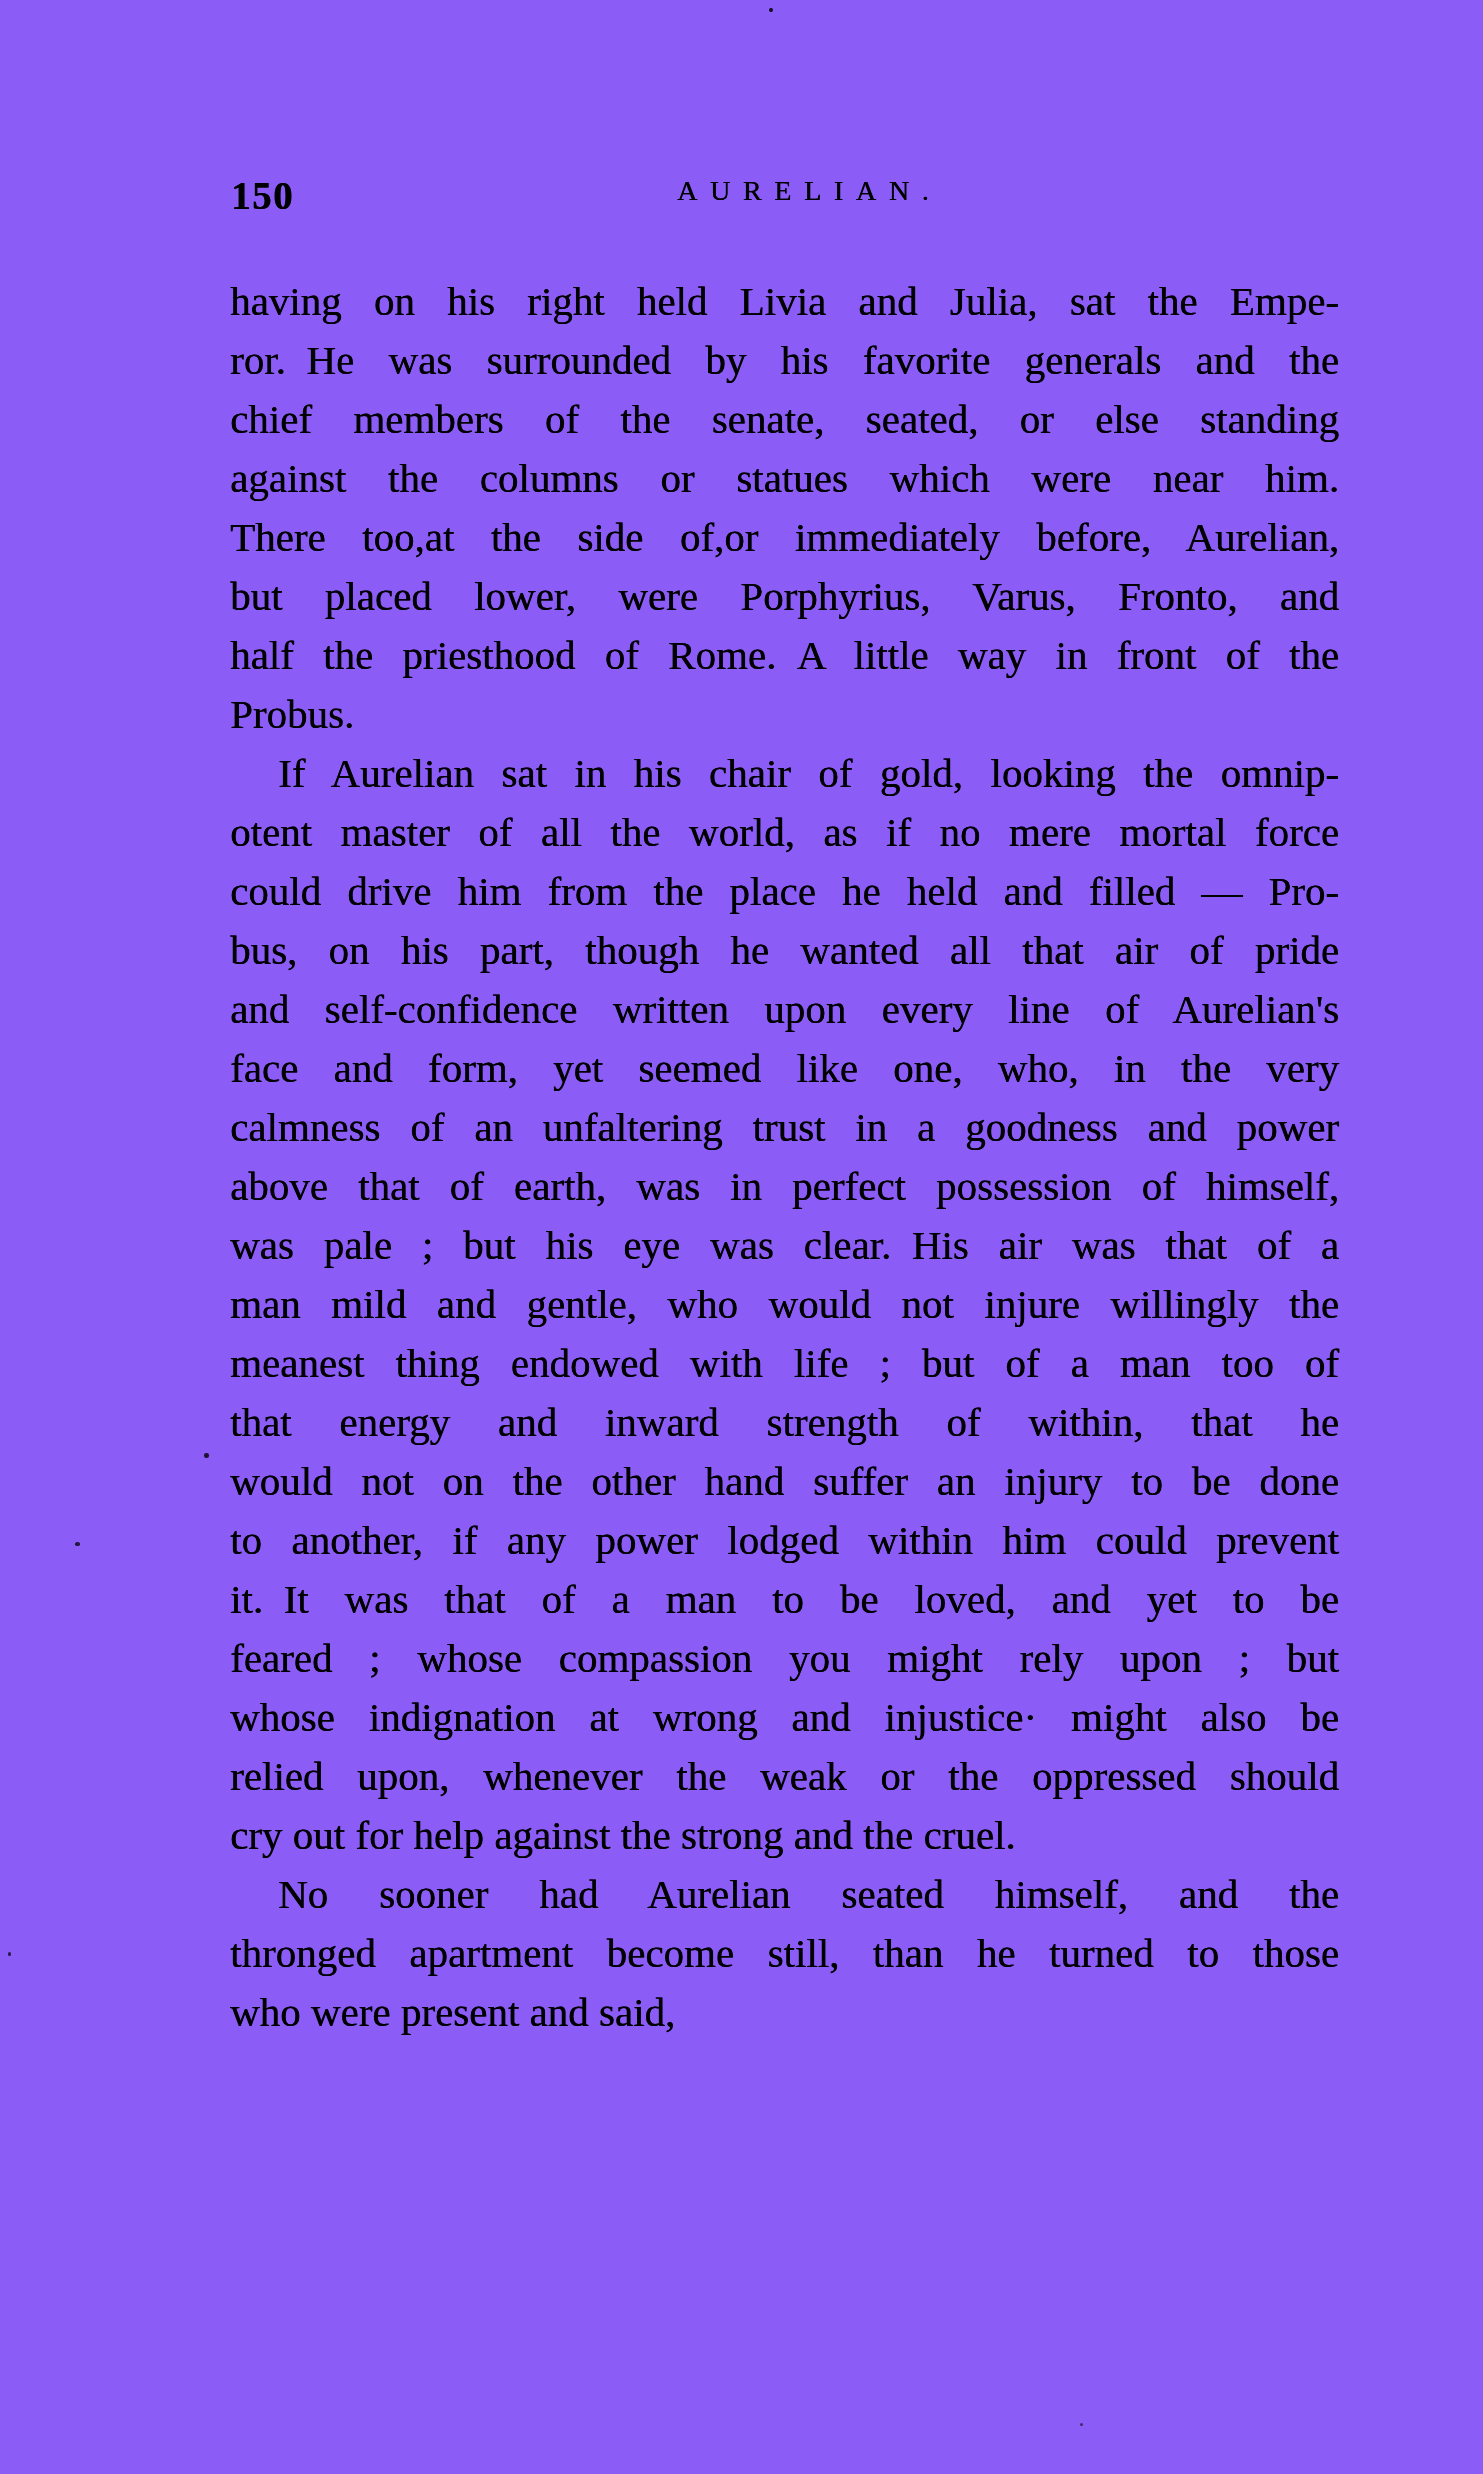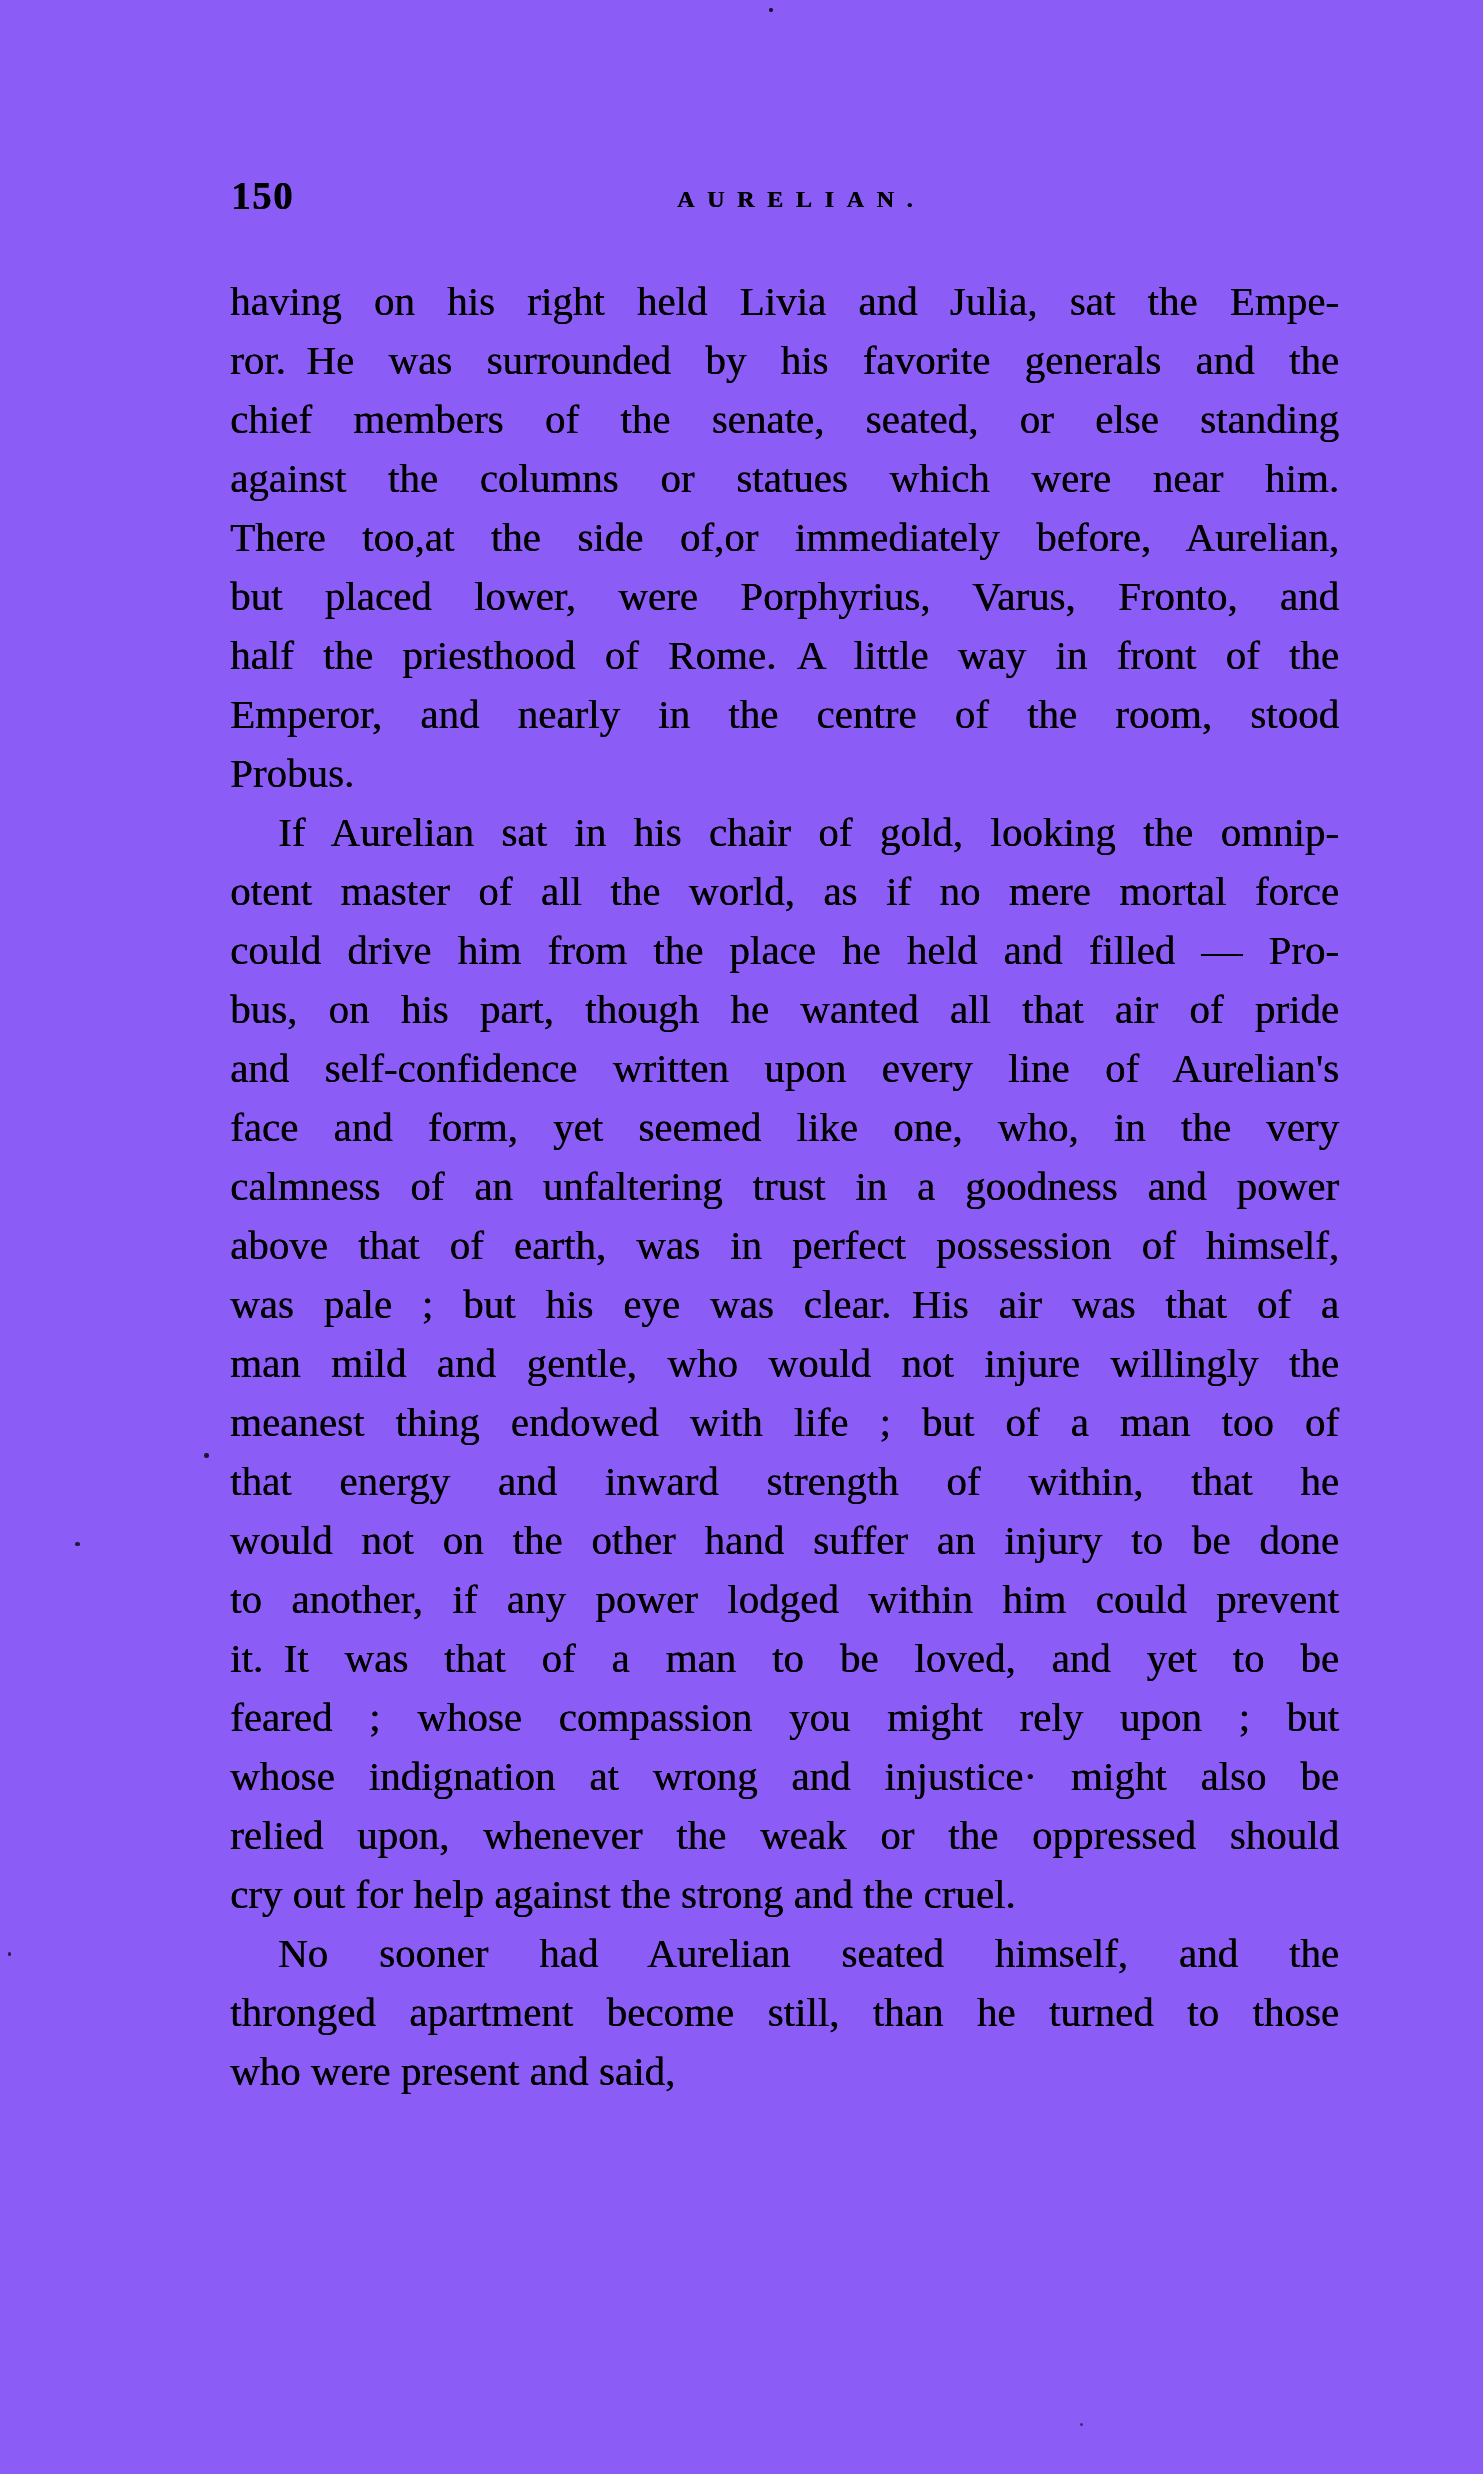--- a/index.html
+++ b/index.html
@@ -12,22 +12,22 @@
     overflow:hidden;
     text-shadow:0.4px 0.2px 0 currentColor; 
   }
   .running-header { position:absolute; top:0; left:0; width:100%; height:246px; }
   .page-number {
     position:absolute; left:231px; top:176px;
     font-size:39px; line-height:39px; font-weight:bold;
     letter-spacing:1.5px;
   }
   .running-head {
-    position:absolute; left:677px; top:183px;
-    font-size:24px; line-height:33px; font-weight:bold;
+    position:absolute; left:677px; top:174px;
+    font-size:28px; line-height:33px; font-weight:normal;
     letter-spacing:12.7px; white-space:nowrap;
   }
   .text-block {
     position:absolute; left:230px; top:272px; width:1109px;
   }
   .line {
     height:59px; line-height:59px;
     font-size:41px;
     text-align:justify;
     text-align-last:justify;
@@ -53,21 +53,20 @@
   </div>
 
   <div class="text-block">
       <div class="line">having on his right held Livia and Julia, sat the Empe-</div>
       <div class="line">ror. He was surrounded by his favorite generals and the</div>
       <div class="line">chief members of the senate, seated, or else standing</div>
       <div class="line">against the columns or statues which were near him.</div>
       <div class="line">There too,at the side of,or immediately before, Aurelian,</div>
       <div class="line">but placed lower, were Porphyrius, Varus, Fronto, and</div>
       <div class="line">half the priesthood of Rome. A little way in front of the</div>
-      <div class="line">Emperor, and nearly in the centre of the room, stood</div>
       <div class="line last">Probus.</div>
       <div class="line indent">If Aurelian sat in his chair of gold, looking the omnip-</div>
       <div class="line">otent master of all the world, as if no mere mortal force</div>
       <div class="line">could drive him from the place he held and filled — Pro-</div>
       <div class="line">bus, on his part, though he wanted all that air of pride</div>
       <div class="line">and self-confidence written upon every line of Aurelian's</div>
       <div class="line">face and form, yet seemed like one, who, in the very</div>
       <div class="line">calmness of an unfaltering trust in a goodness and power</div>
       <div class="line">above that of earth, was in perfect possession of himself,</div>
       <div class="line">was pale ; but his eye was clear. His air was that of a</div>

